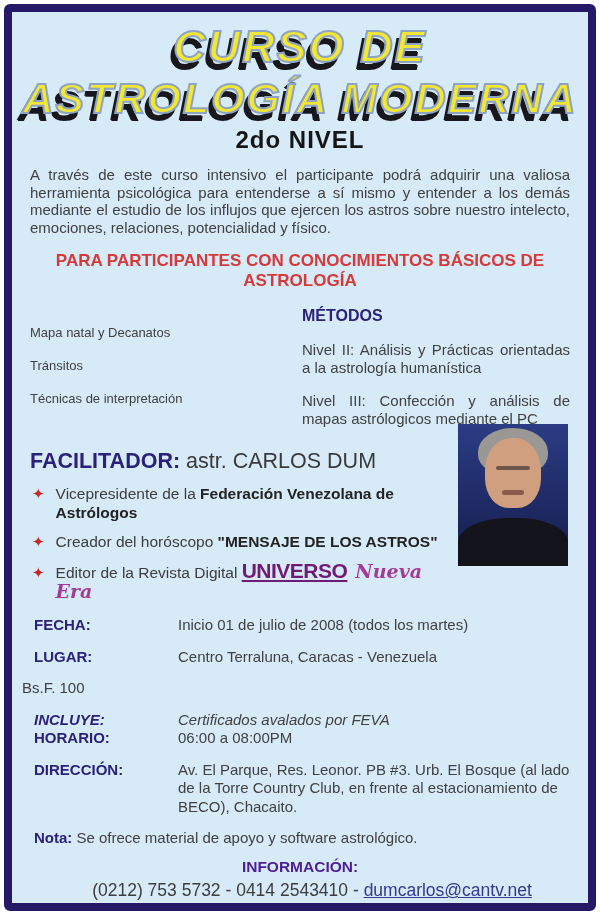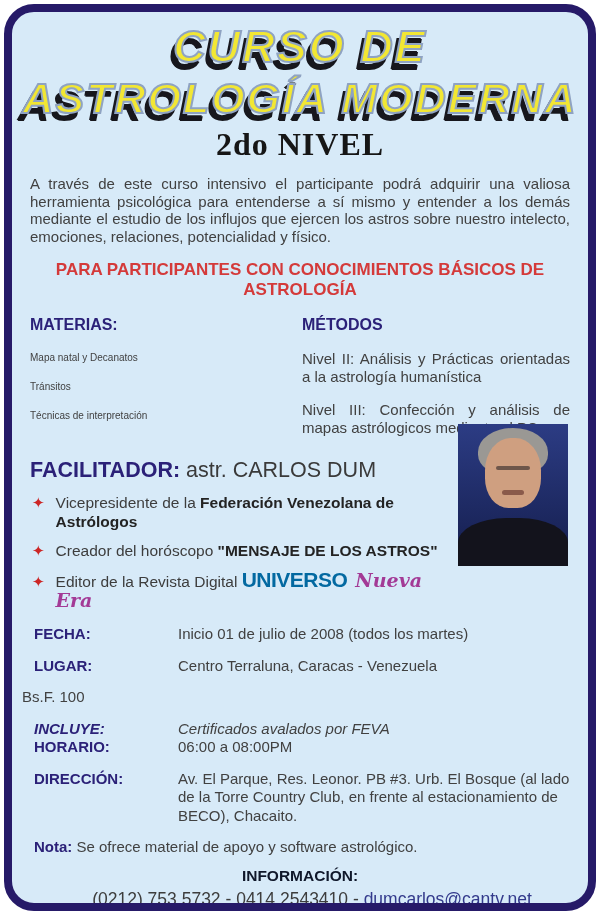--- a/index.html
+++ b/index.html
@@ -3,71 +3,71 @@
 <meta charset="utf-8">
 <style>
   * { box-sizing: border-box; }
   body { margin: 0; background: #ffffff; }
   .page {
     position: relative; width: 600px; height: 915px; background: #ffffff;
     font-family: "Liberation Sans", sans-serif; overflow: hidden;
   }
   .frame {
     position: absolute; left: 4px; top: 4px; right: 4px; bottom: 4px;
-    background: #d7eaf8; border: 8px solid #261a68; border-radius: 30px;
+    background: #d7eaf8; border: 8px solid #261a68; border-radius: 6px;
     overflow: hidden;
   }
 
   
   .title {
     text-align: center; font-weight: bold; font-style: italic;
     color: #f2e733; letter-spacing: 2px;
     -webkit-text-stroke: 2px #8fa3c2;
     text-shadow: -5px 7px 0 #17171d, -4px 8px 0 #17171d;
   }
   .title1 { margin-top: 10px; font-size: 45px; line-height: 50px; }
   .title2 { font-size: 43px; line-height: 52px; }
   .subtitle {
-    text-align: center; font-size: 32px; font-weight: bold; color: #161616;
-    letter-spacing: 1px; margin-top: 2px; font-family: Liberation Serif, serif;
+    text-align: center; font-size: 24px; font-weight: bold; color: #161616;
+    letter-spacing: 1px; margin-top: 2px;
   }
 
   .intro {
     margin: 12px 18px 0; font-size: 15px; line-height: 17.6px;
     color: #414141; text-align: justify;
   }
   .audience {
     margin-top: 15px; text-align: center; font-weight: bold;
     font-size: 17px; color: #d43a3a;
   }
 
   
   .cols { display: flex; margin: 16px 18px 0; }
   .col-left { width: 272px; flex: none; }
   .col-right { flex: 1; }
   .colhead { font-weight: bold; font-size: 16px; color: #2b2178; }
-  .col-left .item { font-size: 10px; color: #414141; margin-top: 18px; }
+  .col-left .item { font-size: 13px; color: #414141; margin-top: 18px; }
   .col-right .item {
     font-size: 15px; color: #414141; text-align: justify;
     line-height: 17.5px; margin-top: 16px;
   }
 
   
   .facil { margin: 22px 18px 0; font-size: 21.5px; }
   .facil-label { font-weight: bold; color: #2b2178; text-align: right; }
   .facil-name { color: #3a3a3a; margin-left: 6px; }
   .bullets { list-style: none; margin: 8px 0 0; padding: 0 0 0 20px; width: 440px; }
   .bullets li {
     display: flex; align-items: baseline; gap: 11px;
     font-size: 15.5px; color: #3d3d3d; margin-top: 10px; line-height: 19px;
   }
   .star { color: #cc2626; font-size: 15px; flex: none; }
   .bullets b { color: #232323; }
   .universo {
-    font-weight: bold; color: #0369a1; font-size: 21px; letter-spacing: -0.5px;
+    font-weight: bold; color: #701a75; font-size: 21px; letter-spacing: -0.5px; text-decoration: underline;
   }
   .nueva {
     font-family: "DejaVu Serif", serif; font-style: italic; font-weight: bold;
     color: #a33a96; font-size: 19px; margin-left: 8px;
   }
 
   
   .photo {
     position: absolute; left: 446px; top: 412px; width: 110px; height: 142px;
     background: linear-gradient(#2c3c84, #141d4c); overflow: hidden;
@@ -84,21 +84,21 @@
   .drow.tight { margin-bottom: 0; font-style: italic; }
   .dlabel {
     width: 120px; flex: none; padding-left: 12px;
     font-weight: bold; color: #2b2178; font-size: 15px; line-height: 18.5px;
   }
   .dvalue { width: 432px; color: #414141; font-size: 15px; line-height: 18.5px; }
 
   .nota { margin: 8px 0 0 22px; font-size: 15px; color: #414141; }
   .nota-label { font-weight: bold; color: #2b2178; }
 
-  .info-head { text-align: center; font-weight: bold; color: #0f172a; font-size: 15.5px; margin-top: 12px; }
+  .info-head { text-align: center; font-weight: bold; color: #4c1d95; font-size: 15.5px; margin-top: 12px; }
   .phone { text-align: center; font-size: 17.5px; color: #3d3d3d; margin-top: 4px; padding-left: 24px; }
   .phone a { color: #333a8c; text-decoration: underline; }
 
   .headline {
     text-align: center; margin-top: 12px; font-size: 39px; font-weight: bold;
     color: #f6e71f; letter-spacing: 0px;
     -webkit-text-stroke: 2px #261a68;
     transform: scaleX(0.97);
   }
 </style>
@@ -110,21 +110,20 @@
 
     <div class="title title1">CURSO DE</div>
     <div class="title title2">ASTROLOGÍA MODERNA</div>
     <div class="subtitle">2do NIVEL</div>
 
     <p class="intro">A través de este curso intensivo el participante podrá adquirir una valiosa herramienta psicológica para entenderse a sí mismo y entender a los demás mediante el estudio de los influjos que ejercen los astros  sobre nuestro intelecto, emociones, relaciones, potencialidad y físico.</p>
     <div class="audience">PARA PARTICIPANTES CON CONOCIMIENTOS BÁSICOS DE ASTROLOGÍA</div>
 
     <div class="cols">
       <div class="col-left">
-        <div class="colhead">MATERIAS:</div>
         <div class="item">Mapa natal y Decanatos</div>
         <div class="item">Tránsitos</div>
         <div class="item">Técnicas de interpretación</div>
       </div>
       <div class="col-right">
         <div class="colhead">MÉTODOS</div>
         <div class="item">Nivel II: Análisis y Prácticas orientadas a la astrología humanística</div>
         <div class="item">Nivel III: Confección y análisis de mapas astrólogicos mediante el PC</div>
       </div>
     </div>

